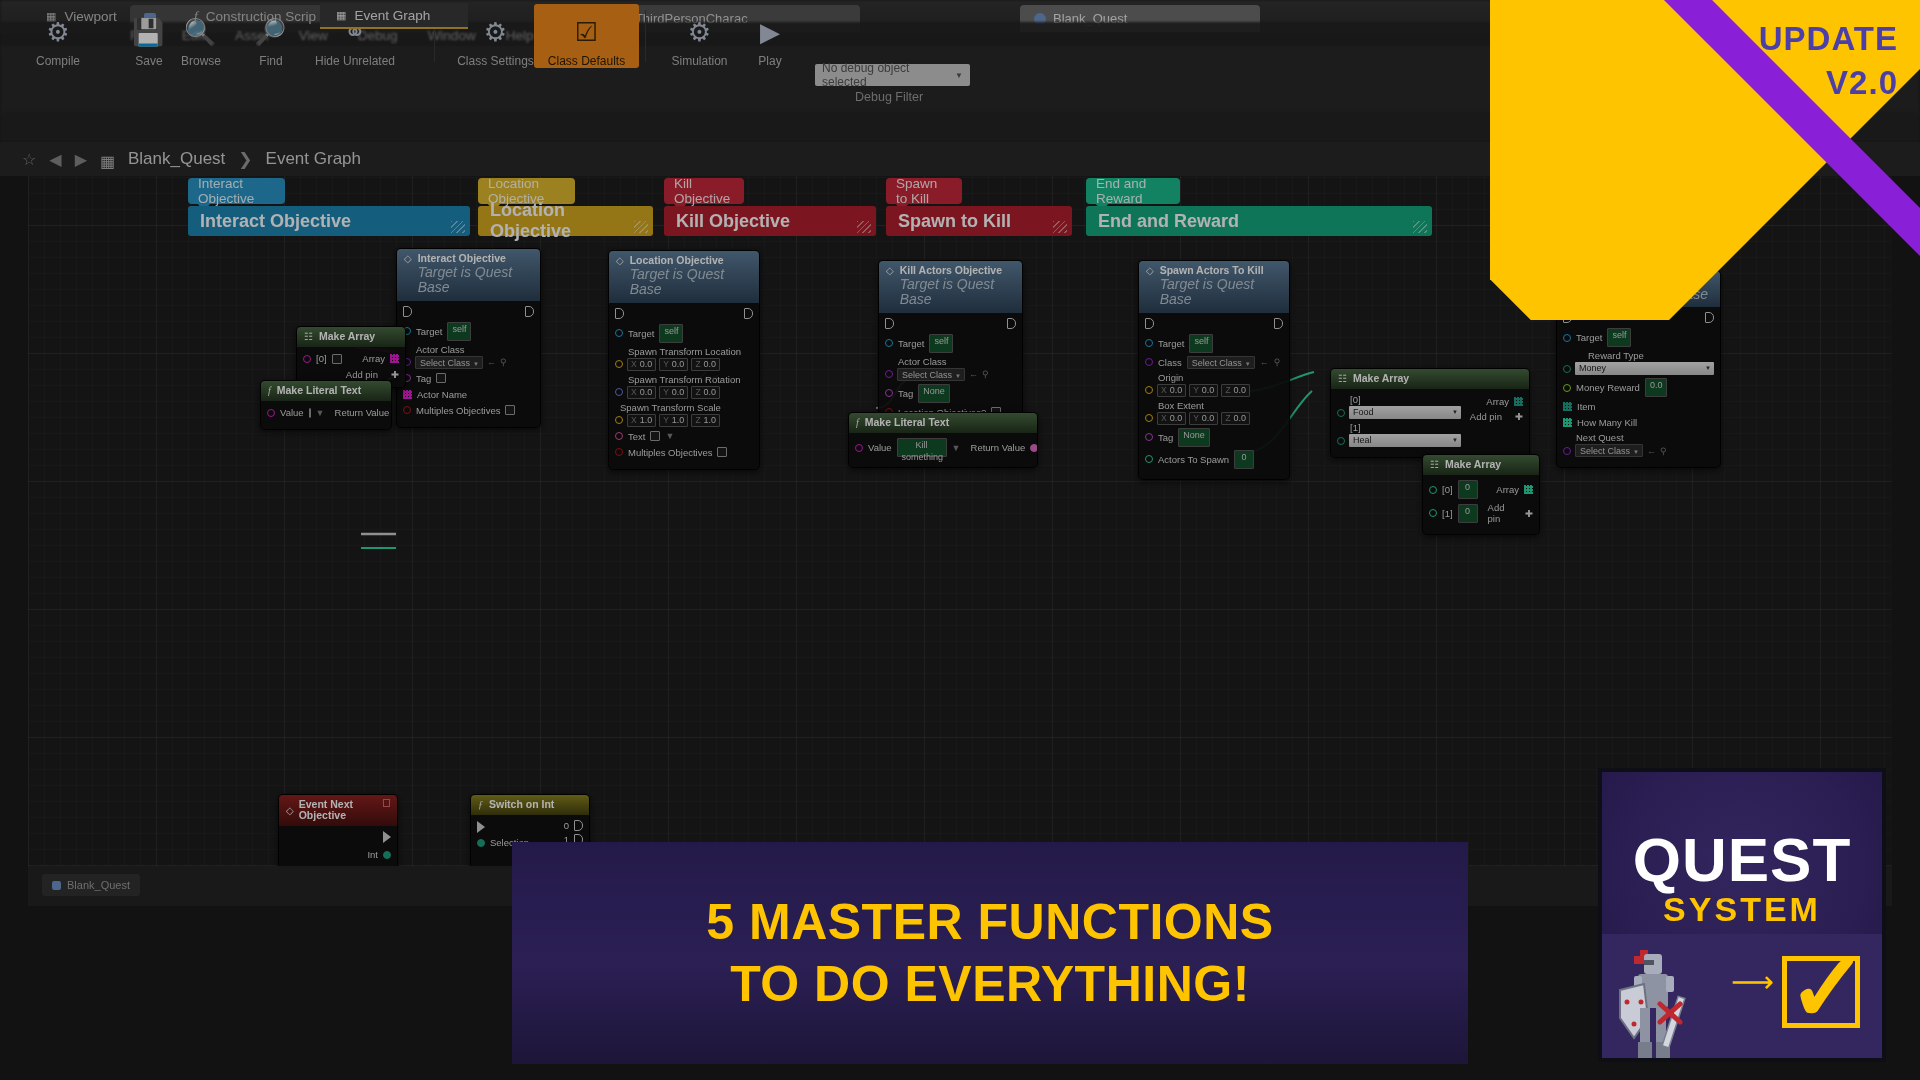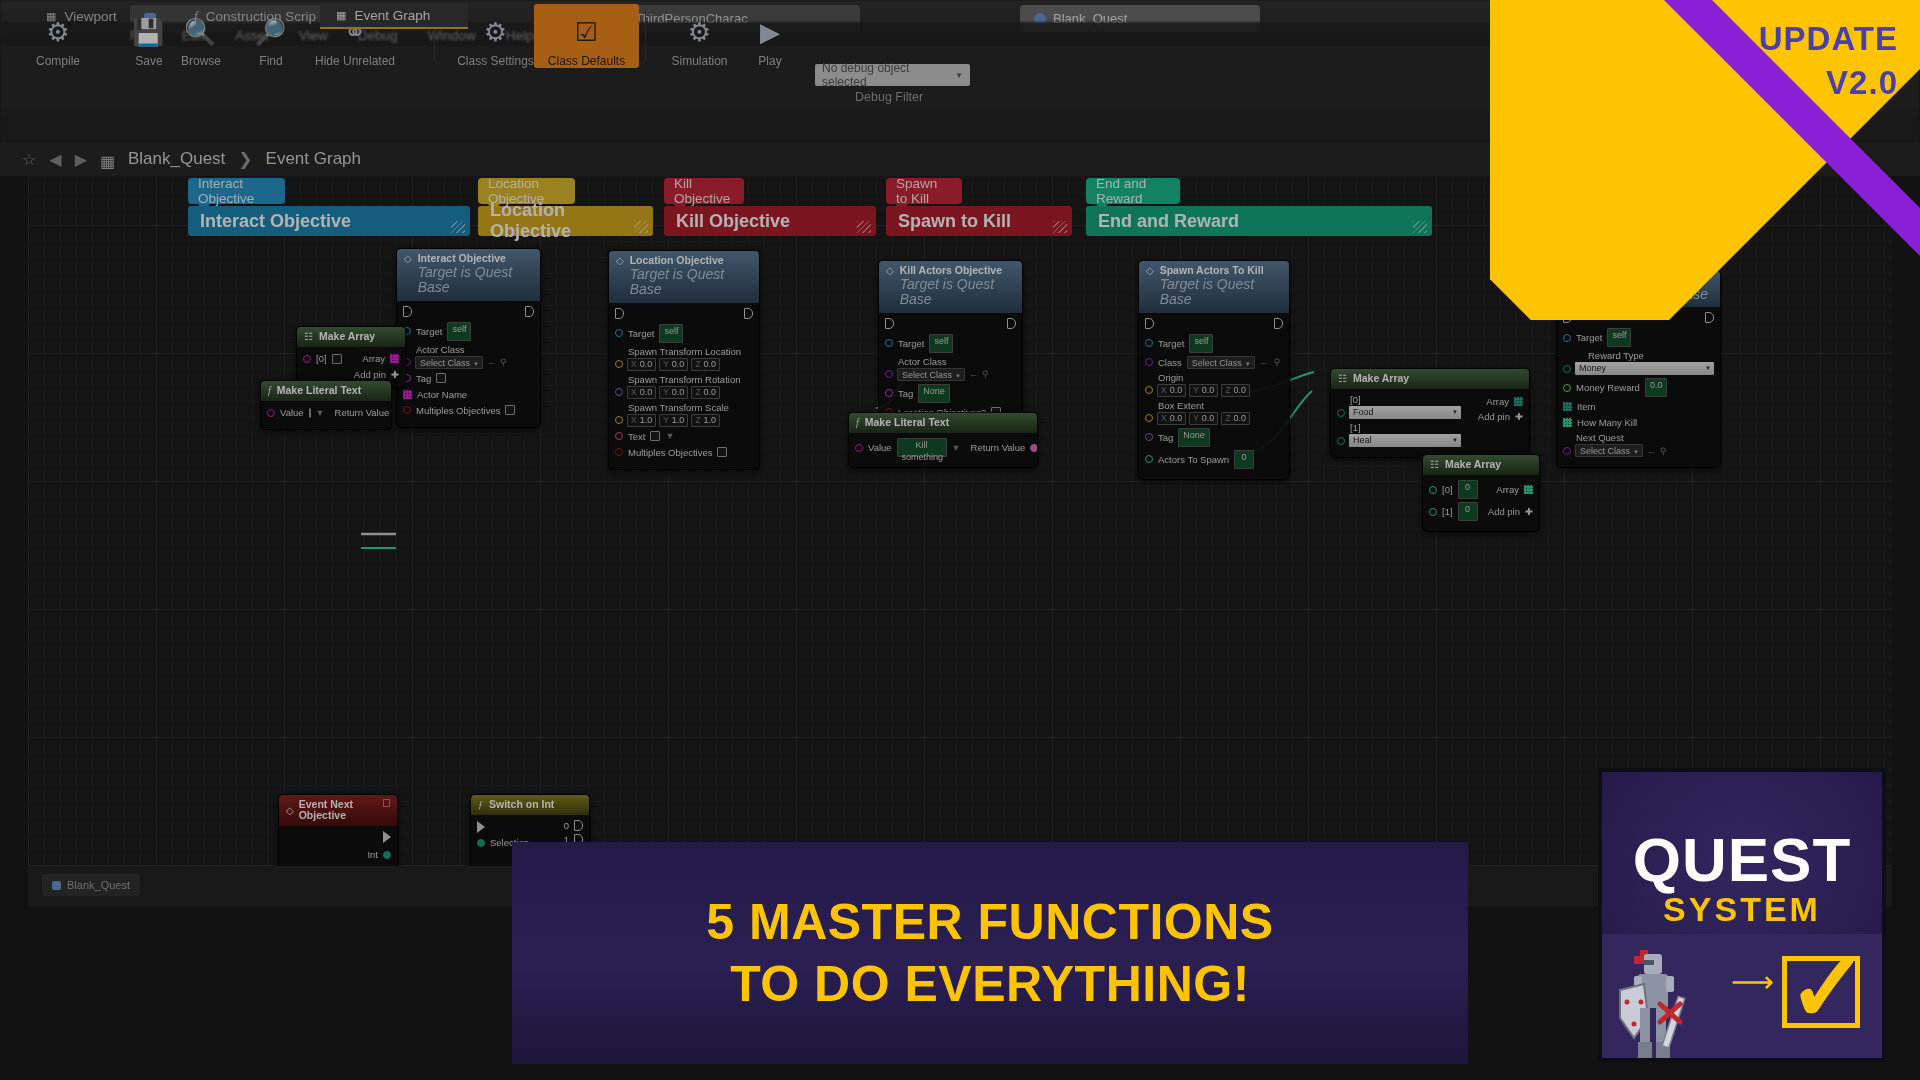--- a/index.html
+++ b/index.html
@@ -150,21 +150,21 @@
     background:linear-gradient(180deg,#e8e8e8,#c2c2c2); color:#222; font-size:9px;
     height:13px; line-height:12px; padding:0 12px 0 4px; border-radius:1px; position:relative; min-width:52px;
   }
   .ddown:after { content:'▼'; position:absolute; right:3px; top:0; font-size:6px; color:#333; }
   .classsel {
     background:#2c2c2c; border:1px solid #4d4d4d; color:#cfcfcf; font-size:9px;
     height:13px; line-height:12px; padding:0 12px 0 4px; border-radius:1px; position:relative;
   }
   .classsel:after { content:'▼'; position:absolute; right:3px; top:1px; font-size:6px; color:#aaa; }
   .tinyico { color:#7d7d7d; font-size:9px; }
-  .addpin { display:flex; justify-content:flex-end; gap:5px; font-size:9.5px; color:#d8d8d8; margin-top:4px; }
+  .addpin { display:flex; align-items:center; justify-content:flex-end; gap:13px; font-size:9.5px; color:#d8d8d8; margin-top:4px; }
   .outrow { display:flex; align-items:center; justify-content:flex-end; gap:5px; }
 
   
   .wires { position:absolute; inset:0; pointer-events:none; }
 
   
   .dim { position:absolute; inset:0; background:rgba(0,0,0,.30); pointer-events:none; }
 
   
   .statusstrip { position:absolute; left:28px; top:866px; width:1864px; height:40px; background:#242424; }
@@ -499,21 +499,21 @@
                 </span>
               <span class="vecbox">
                   <span class="ax">Z</span>
                   <span class="vv">0.0</span>
                 </span>
             </span>
           </div>
         </div>
 
         <div class="prow col">
-          <span class="plabel" style="margin-left:13px">Spawn Transform Scale</span>
+          <span class="plabel" style="margin-left:5px">Spawn Transform Scale</span>
           <div style="display:flex;align-items:center;gap:4px">
             <span class="pin" style="color:#e8b31a;border-color:#e8b31a"></span>
             <span class="vecrow">
               <span class="vecbox">
                   <span class="ax">X</span>
                   <span class="vv">1.0</span>
                 </span>
               <span class="vecbox">
                   <span class="ax">Y</span>
                   <span class="vv">1.0</span>

